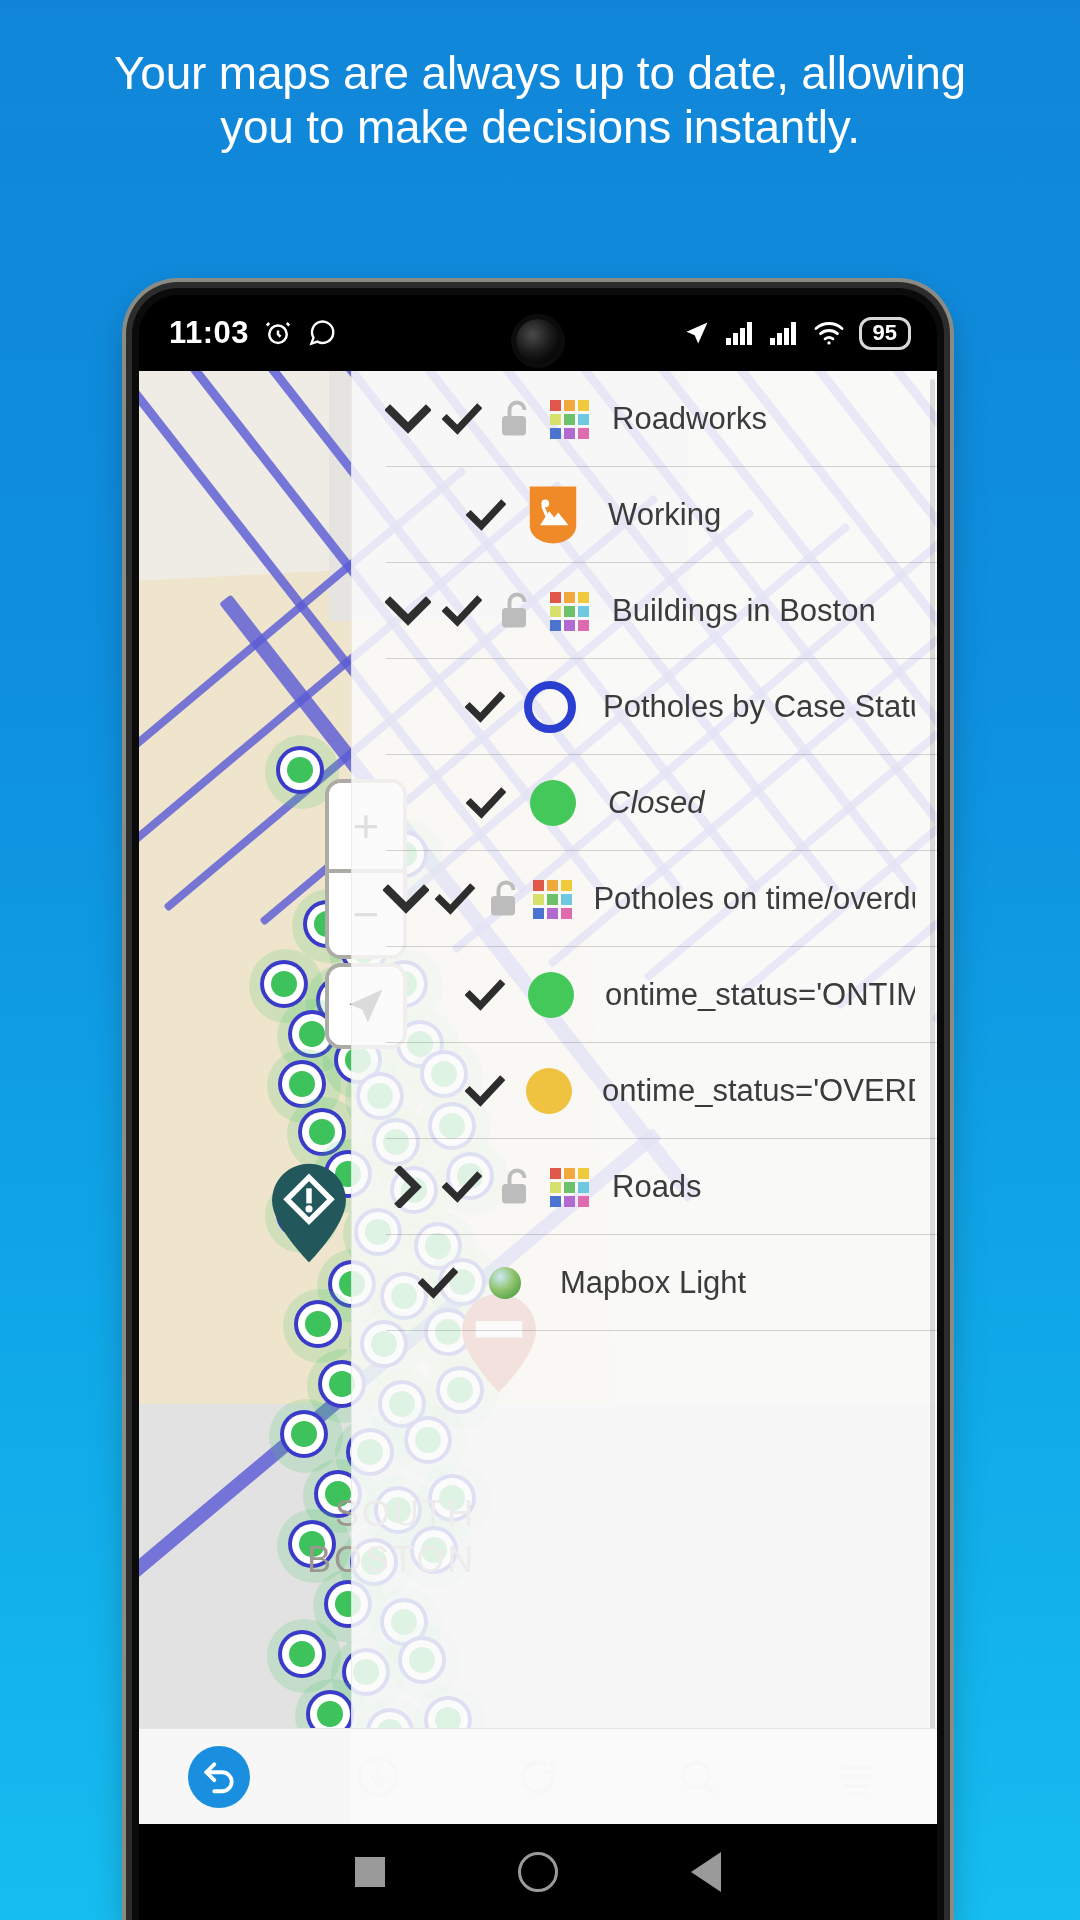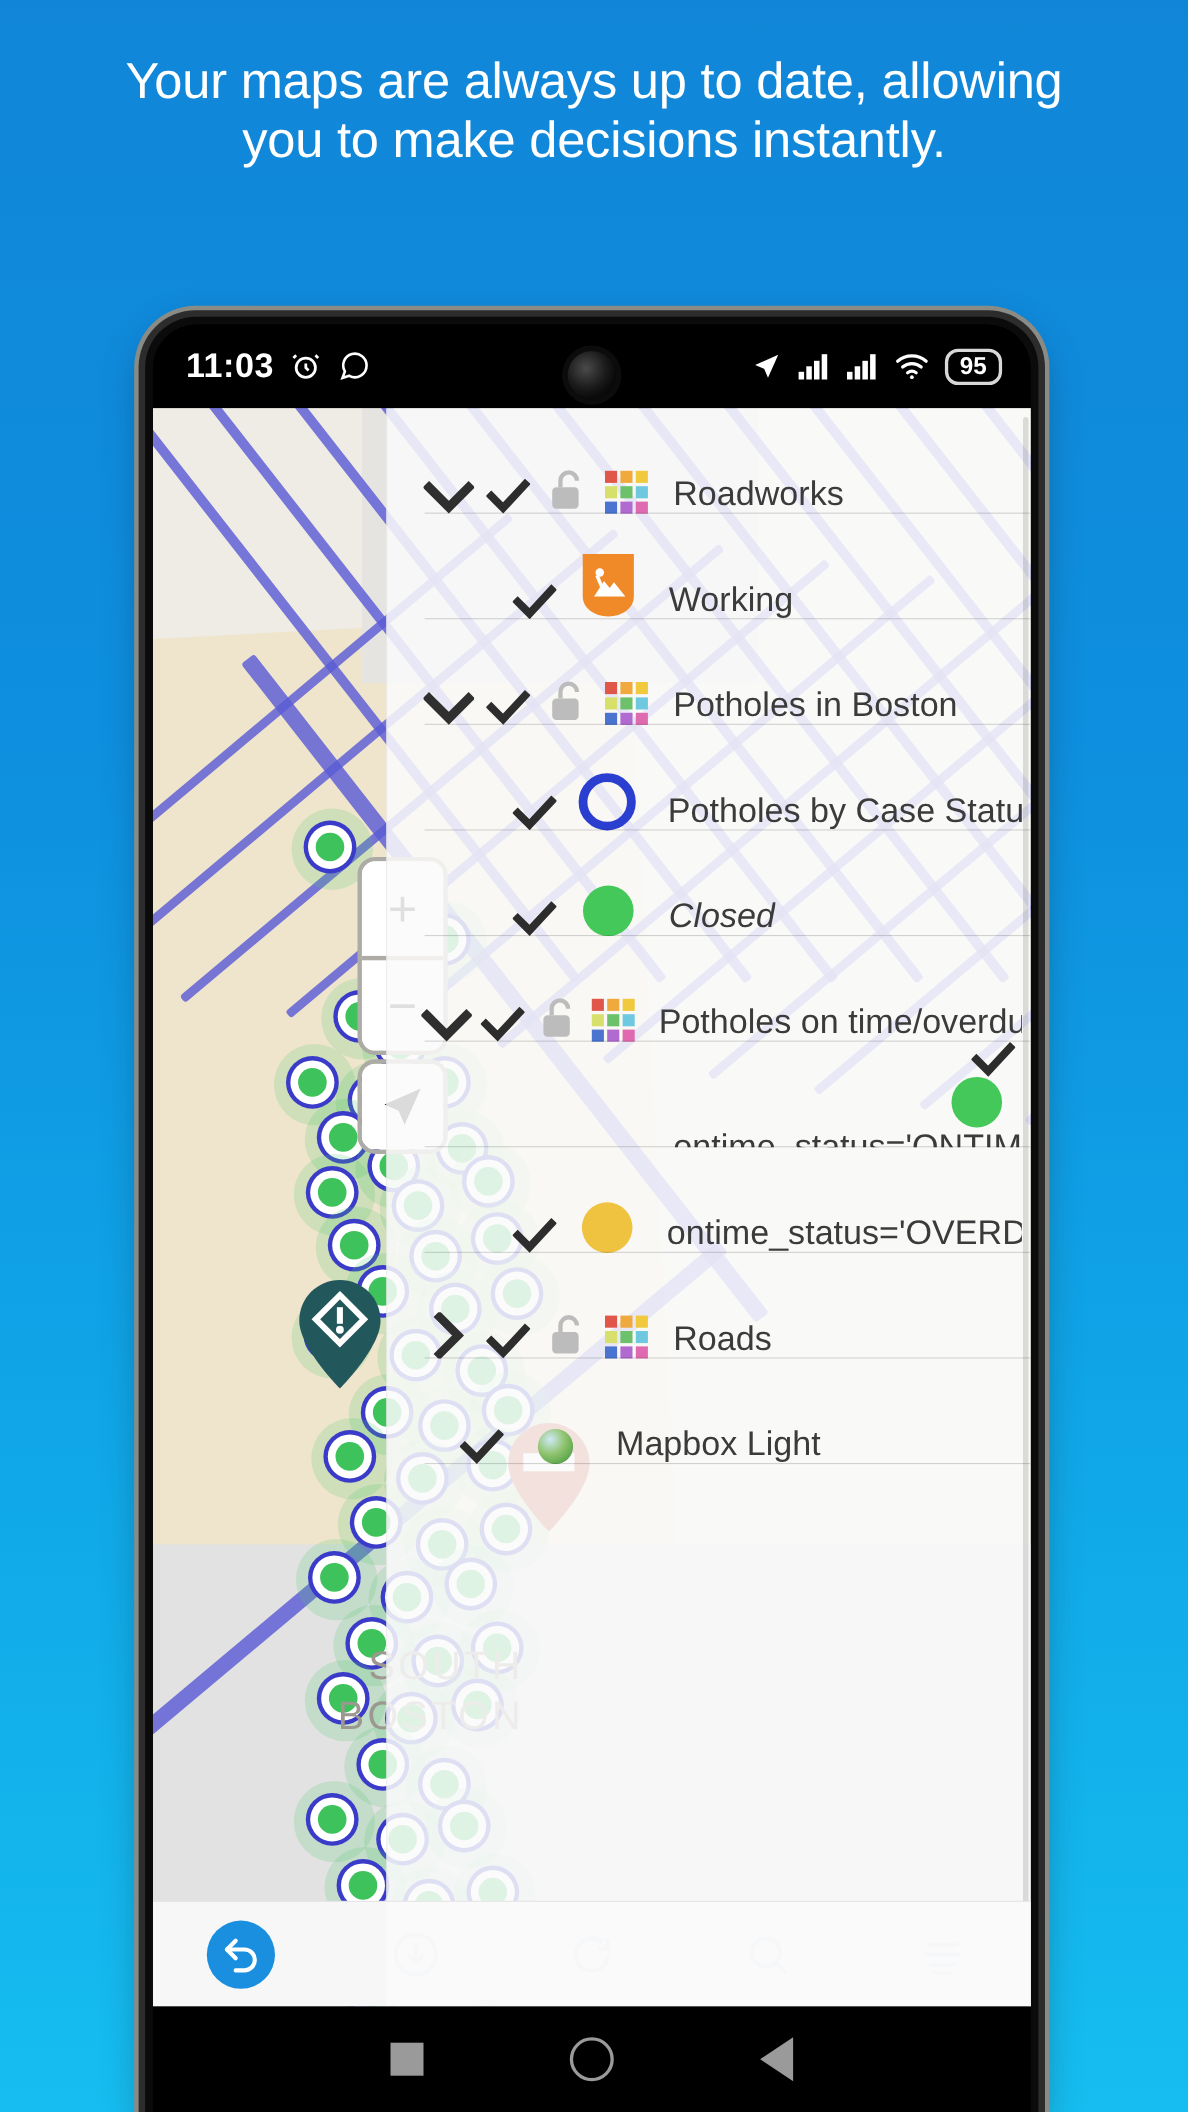--- a/index.html
+++ b/index.html
@@ -136,23 +136,23 @@
   
   .panel {
     position: absolute;
     left: 212px; top: 0; right: 0; bottom: 0;
     background: rgba(250,250,250,.86);
     overflow: hidden;
     z-index: 6;
     border-left: 1px solid rgba(0,0,0,.06);
   }
   .layer-row {
-    display: flex; align-items: flex-end;
+    display: flex; align-items: center;
     height: 96px;
-    padding-right: 8px;
+    padding-right: 22px;
     position: relative;
     white-space: nowrap;
   }
   .layer-row .sep {
     position: absolute; left: 34px; right: 0; bottom: 0;
     height: 1px; background: rgba(0,0,0,.16);
   }
   .chev {
     width: 56px; display:flex; align-items:center; justify-content:center;
     font-size: 40px; color: #2f2f2f; font-weight: 700;
@@ -541,21 +541,21 @@
                   <i style="background: rgb(240, 169, 60);"></i>
                   <i style="background: rgb(240, 201, 60);"></i>
                   <i style="background: rgb(215, 224, 106);"></i>
                   <i style="background: rgb(108, 193, 106);"></i>
                   <i style="background: rgb(110, 200, 224);"></i>
                   <i style="background: rgb(74, 116, 208);"></i>
                   <i style="background: rgb(176, 106, 208);"></i>
                   <i style="background: rgb(224, 106, 176);"></i>
                 </div>
               </div>
-              <div class="label">Potholes in Boston</div>
+              <div class="label">Buildings in Boston</div>
               <div class="sep"></div>
             </div>
             <div class="layer-row" style="padding-left: 108px;">
               <div class="check">
                 <svg width="40" height="32" viewBox="0 0 26 20" fill="none" stroke="#2d2d2d" stroke-width="4.6" stroke-linecap="square">
                   <path d="M3 10l7 7L23 3"></path>
                 </svg>
               </div>
               <div class="sym">
                 <div class="ring-sym"></div>
@@ -601,21 +601,21 @@
                   <i style="background: rgb(108, 193, 106);"></i>
                   <i style="background: rgb(110, 200, 224);"></i>
                   <i style="background: rgb(74, 116, 208);"></i>
                   <i style="background: rgb(176, 106, 208);"></i>
                   <i style="background: rgb(224, 106, 176);"></i>
                 </div>
               </div>
               <div class="label">Potholes on time/overdue</div>
               <div class="sep"></div>
             </div>
-            <div class="layer-row" style="padding-left: 108px; flex-direction: column;">
+            <div class="layer-row" style="padding-left: 108px;">
               <div class="check">
                 <svg width="40" height="32" viewBox="0 0 26 20" fill="none" stroke="#2d2d2d" stroke-width="4.6" stroke-linecap="square">
                   <path d="M3 10l7 7L23 3"></path>
                 </svg>
               </div>
               <div class="sym">
                 <div class="dot-sym" style="background:#45c85a"></div>
               </div>
               <div class="label">ontime_status='ONTIM</div>
               <div class="sep"></div>

